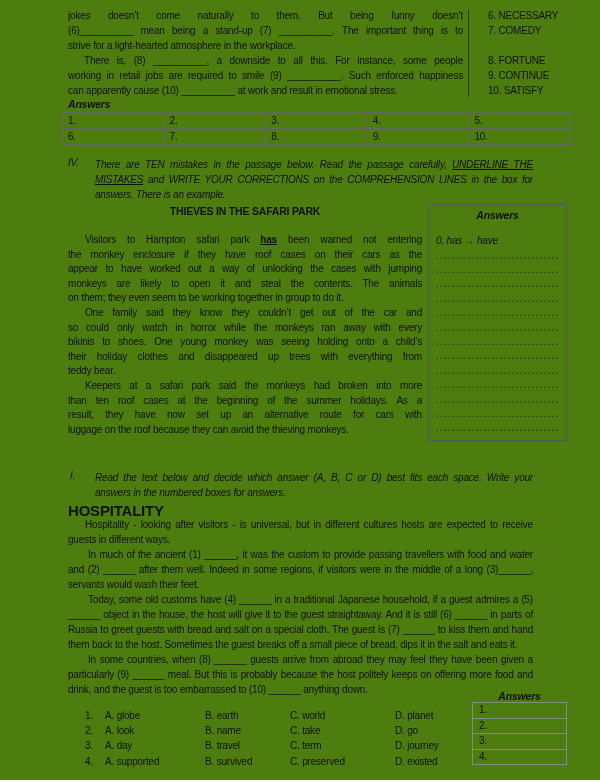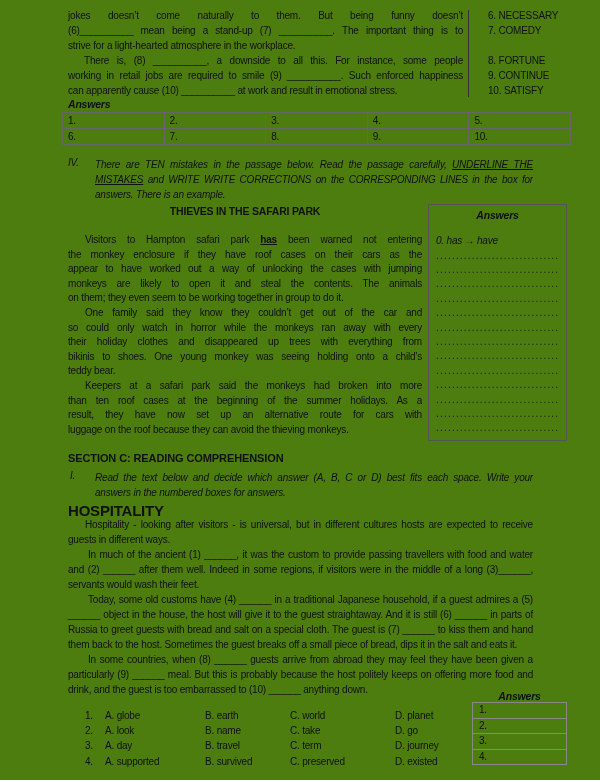--- a/index.html
+++ b/index.html
@@ -97,36 +97,36 @@
       <td>9.</td>
       <td>10.</td>
     </tr>
   </tbody>
     </table>
 
   <div id="ex4-instr">
     <span id="ex4-num">IV.</span>
     <div class="tx">
       <div class="jline"><span>There are TEN mistakes in the passage below. Read the passage carefully, </span><span class="uline">UNDERLINE THE</span></div>
-      <div class="jline"><span class="uline">MISTAKES</span><span> and WRITE WRITE CORRECTIONS on the CORRESPONDING LINES in the box for</span></div>
+      <div class="jline"><span class="uline">MISTAKES</span><span> and WRITE YOUR CORRECTIONS on the COMPREHENSION LINES in the box for</span></div>
       <div class="lline">answers. There is an example.</div>
     </div>
   </div>
 
   <div id="safari-title">THIEVES IN THE SAFARI PARK</div>
   <div id="safari-passage">
     <div class="jline ind17"><span>Visitors to Hampton safari park </span><span class="mistake">has</span><span> been warned not entering</span></div>
     <div class="jline">the monkey enclosure if they have roof cases on their cars as the</div>
     <div class="jline">appear to have worked out a way of unlocking the cases with jumping</div>
     <div class="jline">monkeys are likely to open it and steal the contents. The animals</div>
     <div class="lline">on them; they even seem to be working together in group to do it.</div>
     <div class="jline ind17">One family said they know they couldn’t get out of the car and</div>
     <div class="jline">so could only watch in horror while the monkeys ran away with every</div>
+    <div class="jline">bikinis to shoes. One young monkey was seeing holding onto a child’s</div>
     <div class="jline">their holiday clothes and disappeared up trees with everything from</div>
-    <div class="jline">bikinis to shoes. One young monkey was seeing holding onto a child’s</div>
     <div class="lline">teddy bear.</div>
     <div class="jline ind17">Keepers at a safari park said the monkeys had broken into more</div>
     <div class="jline">than ten roof cases at the beginning of the summer holidays. As a</div>
     <div class="jline">result, they have now set up an alternative route for cars with</div>
     <div class="lline">luggage on the roof because they can avoid the thieving monkeys.</div>
   </div>
   <div id="safari-box">
     <div class="hdr">Answers</div>
     <div class="example">0. has → have</div>
     <div class="dotline">............................................................</div>
@@ -137,21 +137,20 @@
     <div class="dotline">............................................................</div>
     <div class="dotline">............................................................</div>
     <div class="dotline">............................................................</div>
     <div class="dotline">............................................................</div>
     <div class="dotline">............................................................</div>
     <div class="dotline">............................................................</div>
     <div class="dotline">............................................................</div>
     <div class="dotline">............................................................</div>
   </div>
 
-  <div id="sc-heading">SECTION C:  READING COMPREHENSION</div>
   <div id="sc-instr">
     <span id="sc-num">I.</span>
     <div class="tx">
       <div class="jline">Read the text below and decide which answer (A, B, C or D) best fits each space. Write your</div>
       <div class="lline">answers in the numbered boxes for answers.</div>
     </div>
   </div>
   <div id="hosp-title">HOSPITALITY</div>
   <div id="hosp-body">
     <p>Hospitality - looking after visitors - is universal, but in different cultures hosts are expected to receive guests in different ways.</p>

